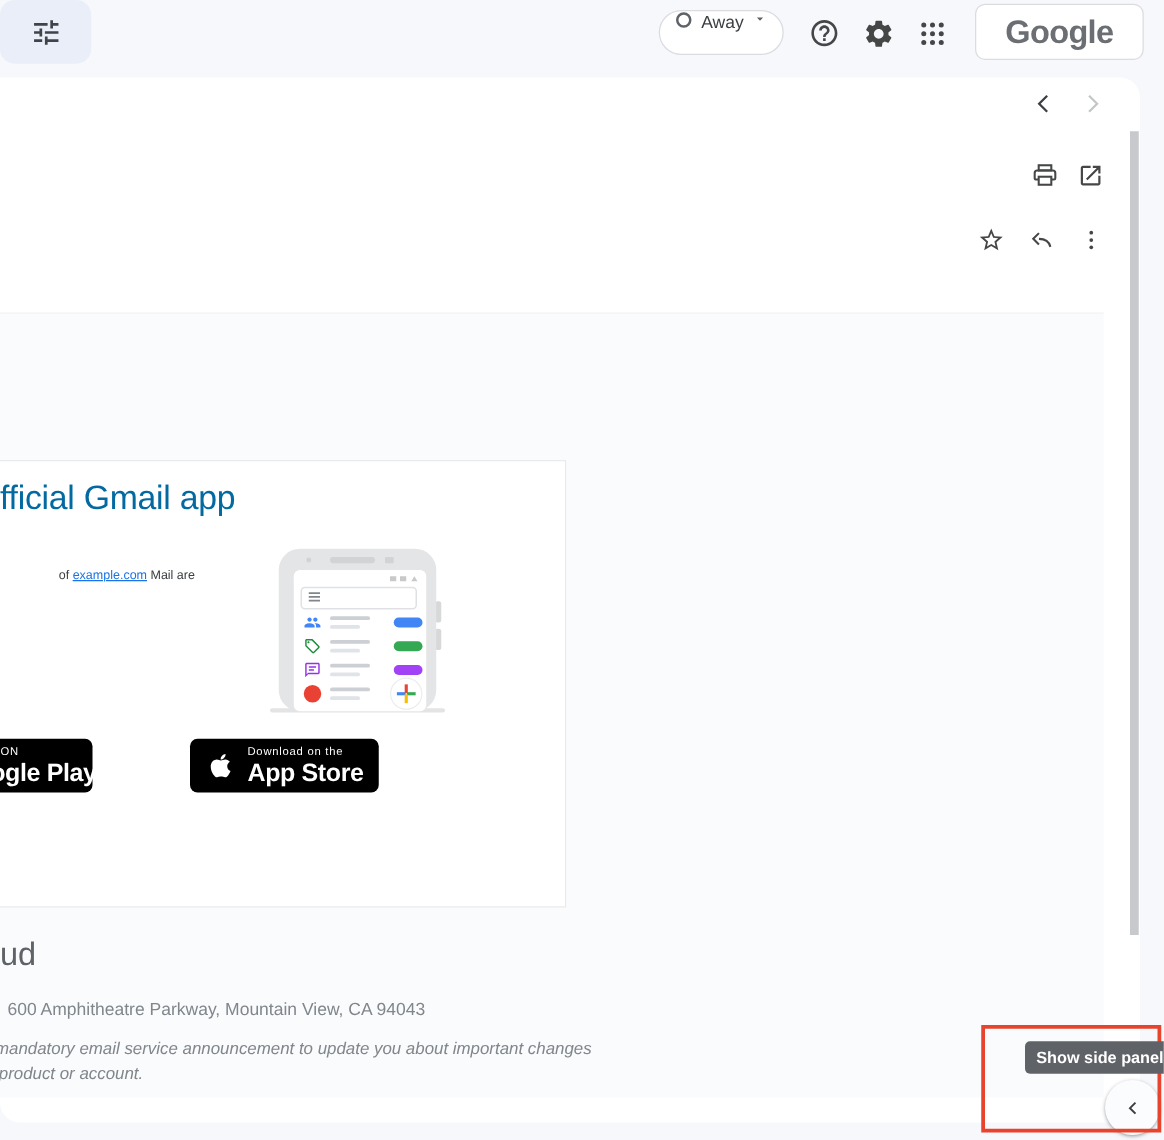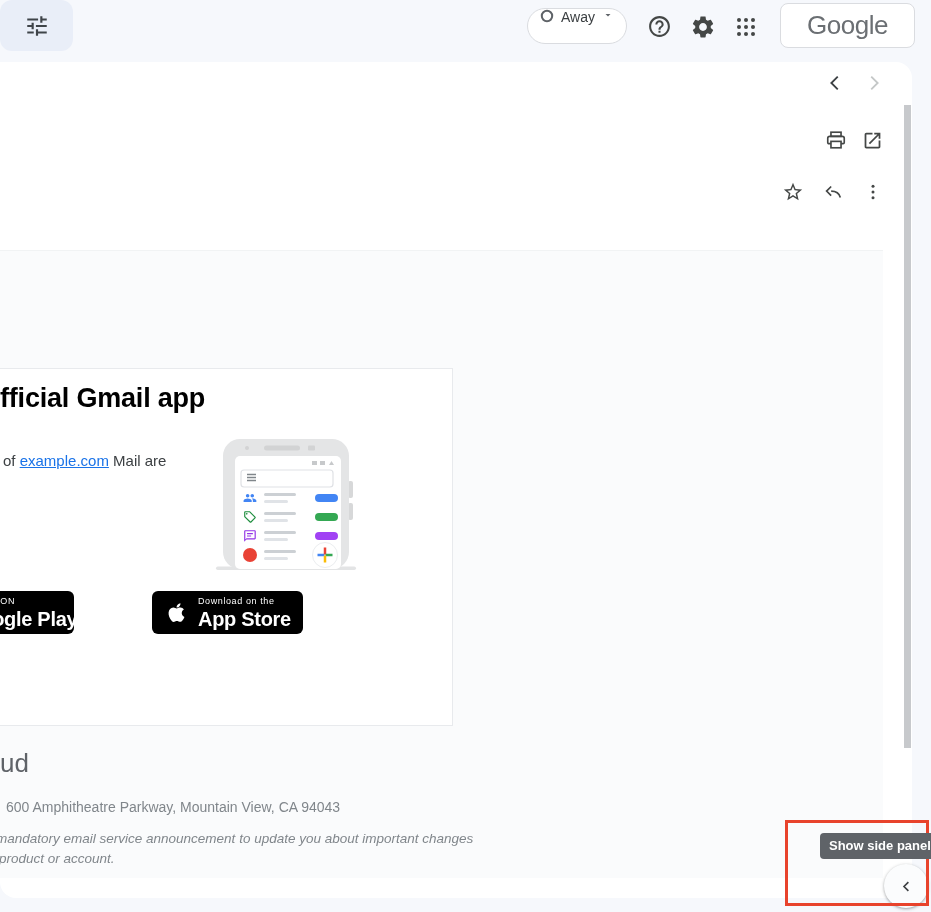--- a/index.html
+++ b/index.html
@@ -17,40 +17,40 @@
   .tune-btn{left:0;top:0;width:73px;height:51px;background:#e9eef8;border-radius:12px;}
   .away-pill{
     left:527px;top:8px;width:100px;height:36px;background:#ffffff;border:1px solid #dadce0;
     border-radius:18px;display:flex;align-items:flex-start;justify-content:center;gap:7px;box-sizing:border-box;
   }
   .away-label{font-size:14px;color:#3c4043;}
   .google-box{
     left:780px;top:3px;width:135px;height:45px;background:#ffffff;border:1px solid #dadce0;
     border-radius:8px;display:flex;align-items:center;justify-content:center;box-sizing:border-box;
   }
-  .google-logo{font-size:26px;font-weight:normal;color:#6b6f73;letter-spacing:-0.5px;}
+  .google-logo{font-size:26px;font-weight:bold;color:#6b6f73;letter-spacing:-0.5px;}
 
   
   .main-surface{left:0;top:62px;width:912px;height:836px;background:#ffffff;border-radius:0 16px 16px 16px;}
   .scroll-thumb{left:904px;top:105px;width:7px;height:643px;background:#c7c9cc;}
 
   
   .nav-back{left:823px;top:71px;width:24px;height:24px;color:#3c4043;}
   .nav-fwd{left:862px;top:71px;width:24px;height:24px;color:#c4c7c7;}
   .print-btn{left:825px;top:129px;width:22px;height:22px;color:#444746;}
   .opennew-btn{left:861px;top:129px;width:22px;height:22px;color:#444746;}
   .star-btn{left:782px;top:181px;width:22px;height:22px;color:#444746;}
   .reply-btn{left:822px;top:181px;width:22px;height:22px;color:#444746;}
   .more-btn{left:862px;top:179px;width:22px;height:26px;color:#444746;}
 
   
   .email-body{left:0;top:250px;width:883px;height:628px;background:#fafbfc;border-top:1px solid #f1f3f4;box-sizing:border-box;}
   .promo-card{left:-2px;top:368px;width:455px;height:358px;background:#ffffff;border:1px solid #e8eaed;box-sizing:border-box;}
-  .promo-heading{left:0;top:383px;font-size:27px;line-height:31px;font-weight:bold;color:#000000;letter-spacing:-0.2px;white-space:nowrap;}
-  .promo-copy{left:0;top:449px;font-size:15px;line-height:24px;color:#3c4043;white-space:nowrap;}
+  .promo-heading{left:0;top:383px;font-size:27px;line-height:31px;font-weight:normal;color:#0369a1;letter-spacing:-0.2px;white-space:nowrap;}
+  .promo-copy{left:0;top:449px;font-size:10px;line-height:24px;color:#3c4043;white-space:nowrap;padding-left:44px;}
   .promo-copy .l1{padding-left:3px;}
   .promo-copy a{color:#1a73e8;text-decoration:underline;}
 
   
   .store-badge{height:43px;background:#000;border-radius:6px;display:flex;align-items:center;box-sizing:border-box;color:#fff;}
   .play-badge{left:-69px;top:591px;width:143px;padding-left:34px;}
   .appstore-badge{left:152px;top:591px;width:151px;padding-left:12px;gap:9px;}
   .badge-text{display:flex;flex-direction:column;line-height:1;}
   .badge-small{font-size:9px;letter-spacing:0.6px;margin-bottom:3px;white-space:nowrap;}
   .badge-large{font-size:20px;font-weight:bold;letter-spacing:-0.3px;white-space:nowrap;}

